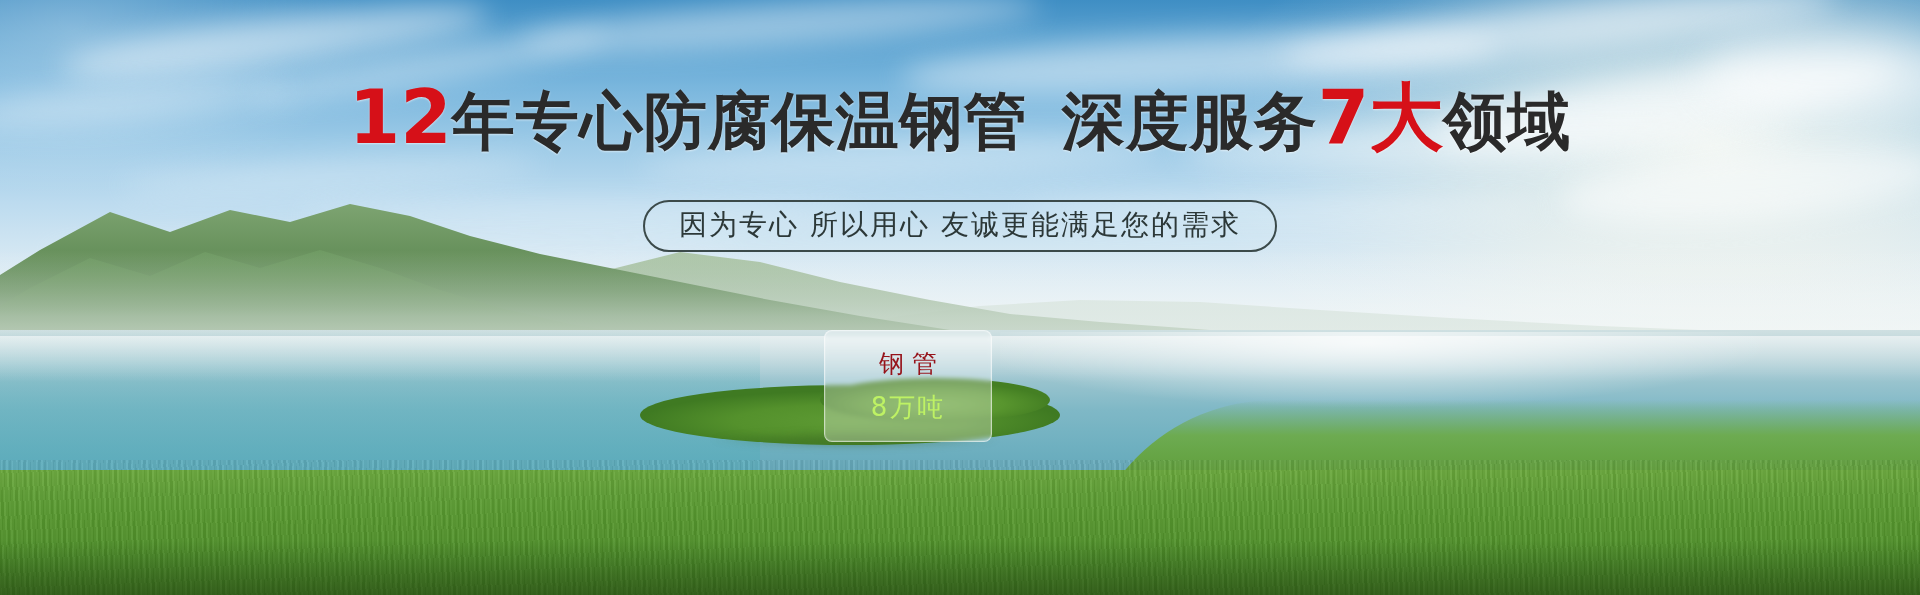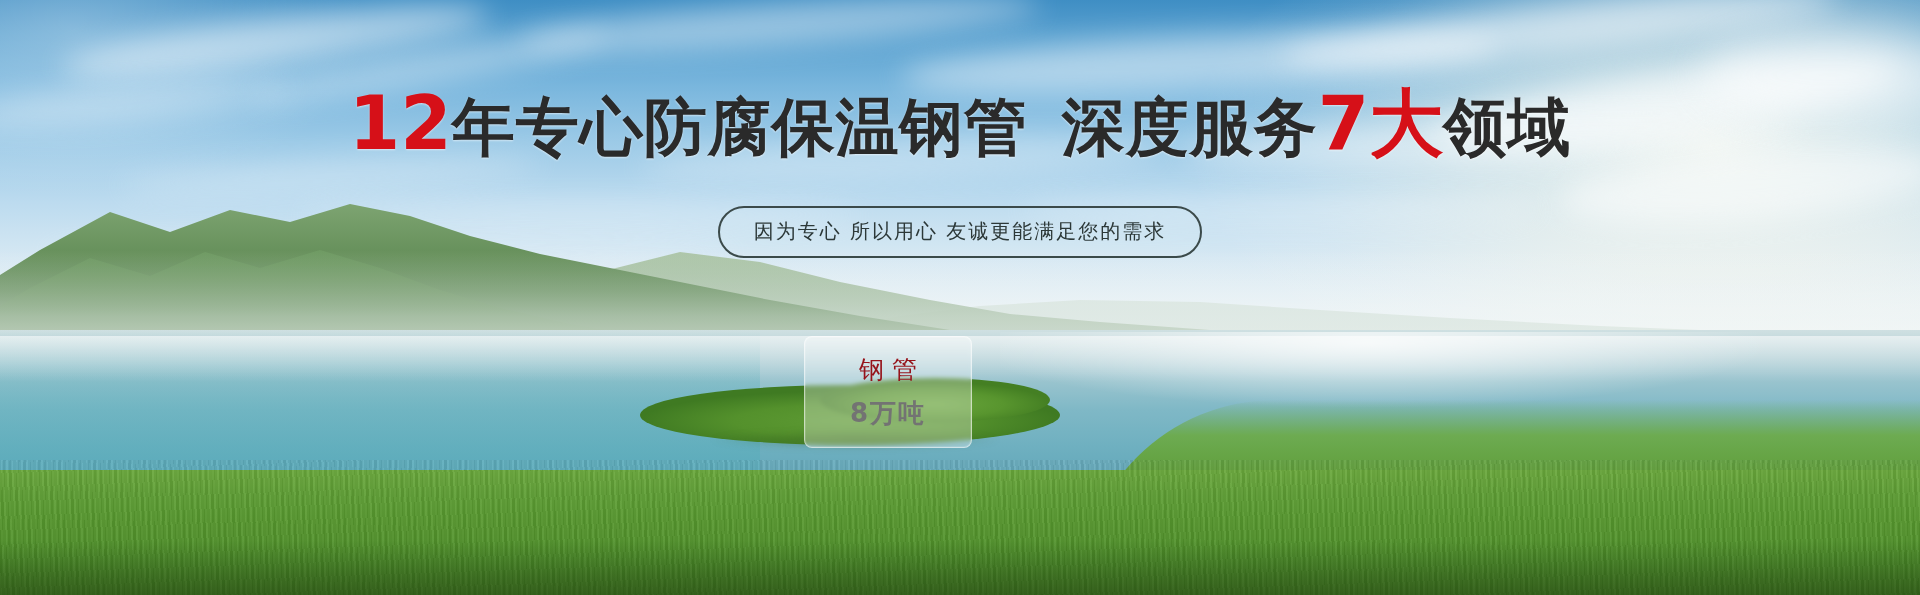--- a/index.html
+++ b/index.html
@@ -138,21 +138,21 @@
     border-radius:50%;
   }
   .island-refl{
     position:absolute;left:660px;top:432px;width:390px;height:26px;
     background:radial-gradient(ellipse 195px 13px at 50% 30%, rgba(50,90,30,.45), rgba(60,100,40,0) 75%);
     border-radius:50%;
     filter:blur(3px);
   }
 
   
-  .content{position:absolute;inset:0;margin-top:6px;}
+  .content{position:absolute;inset:0;}
 
   .headline{
     position:absolute;left:0;top:83px;width:1920px;
     text-align:center;
     font-size:63px;
     line-height:68px;
     font-weight:bold;
     letter-spacing:1px;
     color:#2a2a2a;
     white-space:nowrap;
@@ -166,32 +166,33 @@
   .headline .gap{display:inline-block;width:34px;}
 
   .subtitle-wrap{
     position:absolute;left:0;top:200px;width:1920px;
     display:flex;justify-content:center;
   }
   .subtitle{
     border:2px solid #3b4a4a;
     border-radius:30px;
     padding:7px 34px 9px;
-    font-size:20px;
+    font-size:28px;
     line-height:32px;
     color:#2c3838;
     letter-spacing:2px;
     white-space:nowrap;
     background:rgba(255,255,255,.04);
   }
 
   .cards{
     position:absolute;left:0;top:330px;width:1776px;
     display:flex;justify-content:center;align-items:flex-start;
     gap:8px;
+    padding-left:20px;
   }
   .card{
     width:166px;height:110px;
     border-radius:8px;
     background:rgba(255,255,255,.30);
     border:1px solid rgba(255,255,255,.55);
     backdrop-filter:blur(2px);
     display:flex;flex-direction:column;
     align-items:center;justify-content:center;
     gap:16px;
@@ -199,23 +200,23 @@
   }
   .card-title{
     font-size:25px;line-height:26px;
     color:#96131a;
     letter-spacing:8px;
     text-indent:8px;
     font-weight:normal;
   }
   .card-value{
     font-size:26px;line-height:28px;
-    color:#737373;
+    color:#bef264;
     letter-spacing:2px;
-    font-weight:bold;
+    font-weight:normal;
     white-space:nowrap;
   }
   .card-value sup{font-size:16px;line-height:0;vertical-align:super;}
 </style>
 </head>
 <body>
 
 <div id="banner">
 
   <div class="scene">

